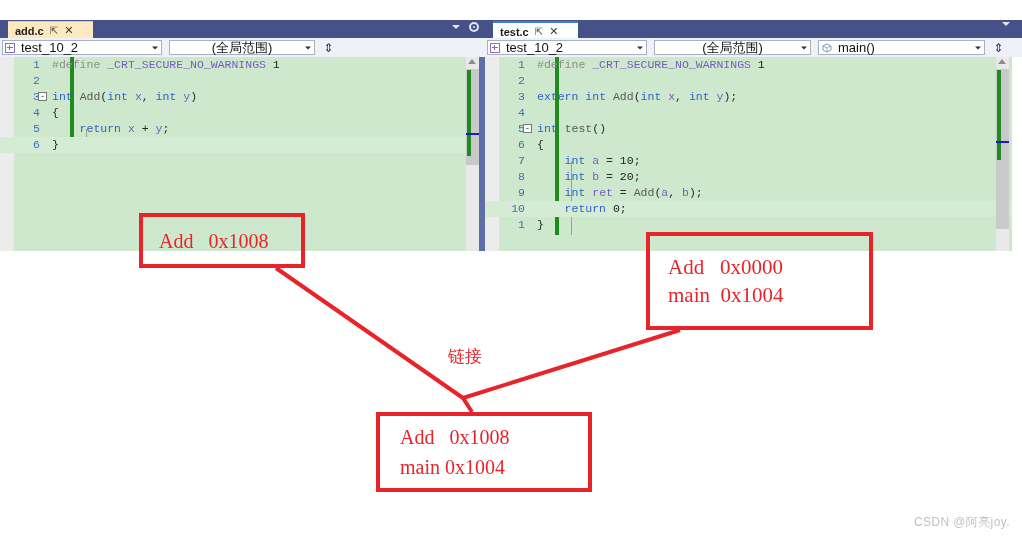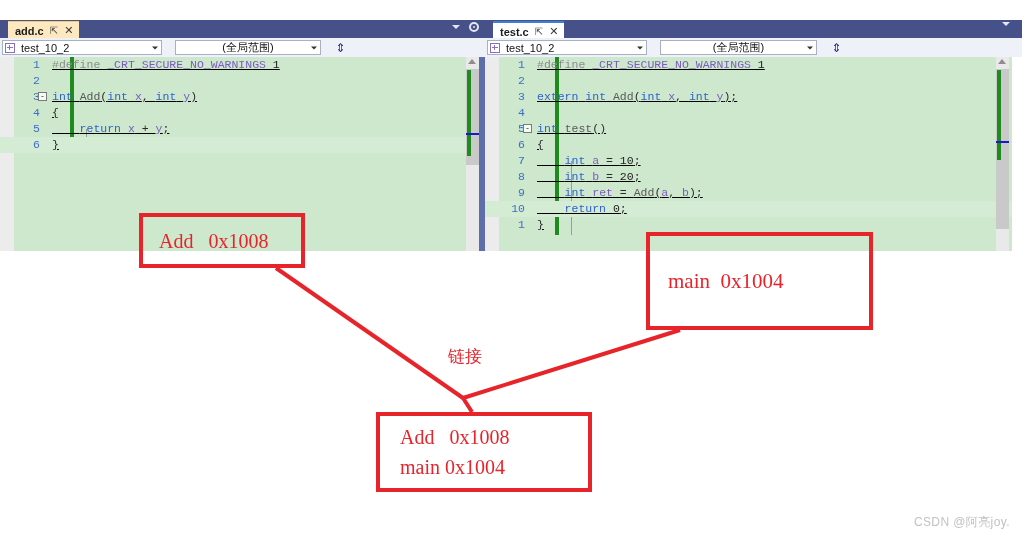--- a/index.html
+++ b/index.html
@@ -14,21 +14,21 @@
 
   
   .vs-window{position:absolute;top:20px;background:#5e6ea8;}
   #win-left{left:0;width:485px;height:231px;}
   #win-right{left:485px;width:537px;height:231px;}
 
   .tabstrip{position:relative;height:18px;background:#46518a;}
   #win-right .tabstrip{background:#46518a;}
   .tab{
     position:absolute;left:8px;top:1px;height:17px;
-    padding:0 6px 0 7px;
+    padding:0 20px 0 7px;
     background:#fde8bf;
     display:flex;align-items:center;gap:6px;
     font-size:11px;font-weight:bold;color:#1b1b1b;
     font-family:"Liberation Sans", sans-serif;
     border-top:1px solid #f4c978;
   }
   .tab .pin{font-size:10px;color:#3a3a3a;font-weight:normal;}
   .tab .xclose{font-size:11px;color:#3a3a3a;font-weight:normal;}
   .tabstrip-right-ctrls{
     position:absolute;right:6px;top:2px;display:flex;align-items:center;gap:9px;
@@ -39,22 +39,22 @@
     width:10px;height:10px;border-radius:50%;
     border:2px solid #e3e7f5;box-sizing:border-box;position:relative;
   }
   .gear::after{content:"";position:absolute;left:2px;top:2px;width:2px;height:2px;background:#e3e7f5;border-radius:50%;}
 
   
   .navbar{position:relative;height:19px;background:#eef1f7;display:flex;align-items:center;padding:0 0 0 2px;}
   .combo{
     height:15px;background:#ffffff;border:1px solid #a8b0c4;
     display:flex;align-items:center;
-    font-size:11px;color:#111;box-sizing:border-box;
-    margin-right:13px;position:relative;
+    font-size:13px;color:#111;box-sizing:border-box;
+    margin-right:7px;position:relative;
     font-family:"Liberation Sans", sans-serif;
   }
   .combo .cb-label{padding-left:3px;white-space:nowrap;overflow:hidden;}
   .combo .cb-arrow{
     position:absolute;right:3px;top:50%;transform:translateY(-50%);
     width:0;height:0;border-left:3px solid transparent;border-right:3px solid transparent;border-top:3px solid #333;
   }
   .combo.center .cb-label{width:100%;text-align:center;padding-left:0;}
   .proj-ico{
     width:10px;height:10px;margin:0 3px 0 2px;flex:none;
@@ -76,21 +76,21 @@
   .gutter-strip{position:absolute;left:0;top:0;width:14px;height:100%;background:#ececec;}
   .changebar{position:absolute;width:4px;background:#1f8b1f;}
   .codeline{
     position:relative;height:16px;line-height:16px;
     font-family:"Liberation Mono", monospace;font-size:11.5px;white-space:pre;
   }
   .lnum{
     position:absolute;left:0;width:40px;text-align:right;
     color:#3d6fc4;font-family:"Liberation Mono", monospace;font-size:11.5px;
   }
-  .ltext{position:absolute;left:52px;text-decoration:underline;}
+  .ltext{position:absolute;left:52px;}
   .hl-row{background:#d4ecd4;}
   .tk-pp{color:#8c8c8c;}
   .tk-ppid{color:#7a5cc0;}
   .tk-num{color:#1b1b1b;}
   .tk-kw{color:#2f63c8;}
   .tk-fn{color:#5a5a5a;}
   .tk-var{color:#7a5cc0;}
   .tk-plain{color:#2b2b2b;}
   .tk-op{color:#2b2b2b;}
   .fold{
@@ -204,20 +204,30 @@
     </div>
 
     <div class="navbar">
       <div class="combo" style="width:160px">
         <span class="proj-ico"></span>
         <span class="cb-label">test_10_2</span>
         <span class="cb-arrow"></span>
       </div>
       <div class="combo center" style="width:157px">
         <span class="cb-label">(全局范围)</span>
+        <span class="cb-arrow"></span>
+      </div>
+      <div class="combo" style="width:167px">
+        <span class="cube-ico">
+          <svg width="10" height="10" viewBox="0 0 10 10">
+              <path d="M5 1 L9 3 L9 7 L5 9 L1 7 L1 3 Z" fill="none" stroke="#6a8fbf" stroke-width="0.9"></path>
+              <path d="M1 3 L5 5 L9 3 M5 5 L5 9" fill="none" stroke="#6a8fbf" stroke-width="0.7"></path>
+            </svg>
+        </span>
+        <span class="cb-label">main()</span>
         <span class="cb-arrow"></span>
       </div>
       <div class="split-ico">⇕</div>
     </div>
 
     <div class="codearea">
       <div class="gutter-strip"></div>
       <div class="changebar" style="left:70px;top:0px;height:178px;"></div>
       <div class="foldline" style="left:86px;top:104px;height:74px;"></div>
       <div id="lines-right">
@@ -251,20 +261,21 @@
     <polyline points="680,330 463,398" fill="none" stroke="#e8242b" stroke-width="4"></polyline>
 
     <polyline points="463,398 472,412" fill="none" stroke="#e8242b" stroke-width="4"></polyline>
   </svg>
 
   <div class="annbox" id="annbox-1">
     <div class="ln">Add   0x1008</div>
   </div>
 
   <div class="annbox" id="annbox-2">
+    <div class="ln">Add   0x0000</div>
     <div class="ln">main  0x1004</div>
   </div>
 
   <div class="annbox" id="annbox-3">
     <div class="ln">Add   0x1008</div>
     <div class="ln">main 0x1004</div>
   </div>
 
   <div class="linklabel">链接</div>
 

